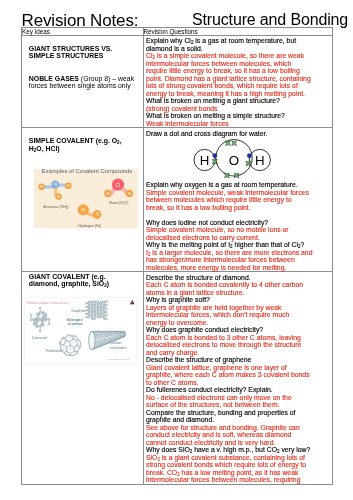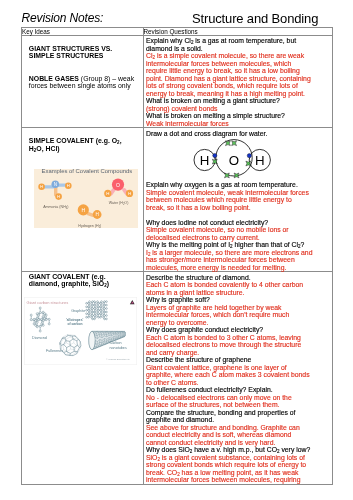--- a/index.html
+++ b/index.html
@@ -1,22 +1,22 @@
 <!DOCTYPE html>
 <html><head>
 <meta charset="utf-8">
 <style>
   html,body{margin:0;padding:0;background:#ffffff;}
   body{width:353px;height:500px;overflow:hidden;-webkit-font-smoothing:antialiased;
        font-family:"Liberation Sans",sans-serif;color:#000;}
   .page{position:relative;width:353px;height:500px;background:#fff;}
 
-  .title-left{position:absolute;left:21.5px;top:11px;font-size:12px;
-              letter-spacing:-0.15px;white-space:nowrap;font-style:italic;}
-  .title-right{position:absolute;left:192px;top:11px;font-size:13px;
+  .title-left{position:absolute;left:21.5px;top:11px;font-size:17px;
+              letter-spacing:-0.15px;white-space:nowrap;}
+  .title-right{position:absolute;left:192px;top:11px;font-size:16px;
                letter-spacing:-0.15px;white-space:nowrap;}
 
   .tbl{position:absolute;left:21px;top:27px;width:311px;
        border-collapse:collapse;table-layout:fixed;}
   .tbl td,.tbl th{border:0.75px solid #8c8c8c;vertical-align:top;
                   padding:0;box-sizing:border-box;}
   .cA{width:121.5px;}
   .cB{width:189.5px;}
   .hd{font-weight:normal;font-size:6.3px;text-align:left;
       padding:0.6px 0 0.6px 2px;height:8.2px;line-height:7px;}

